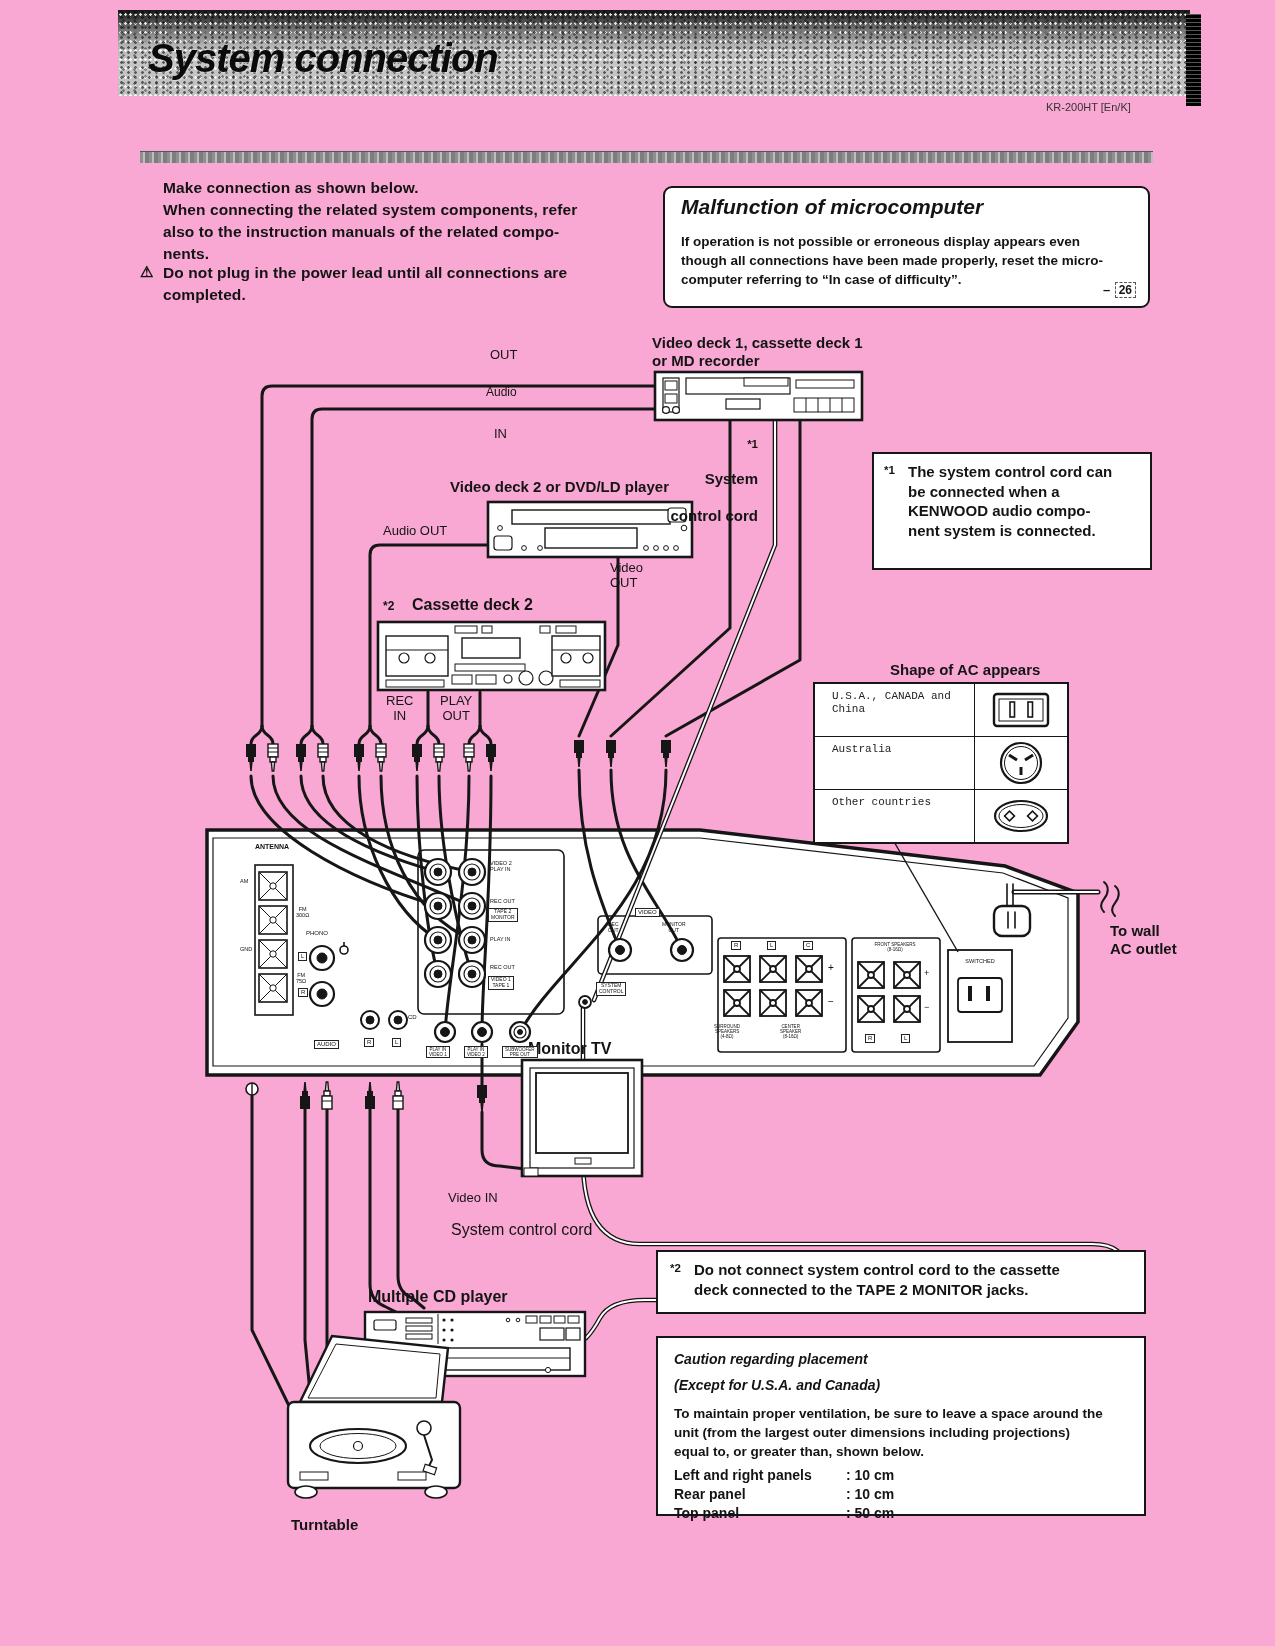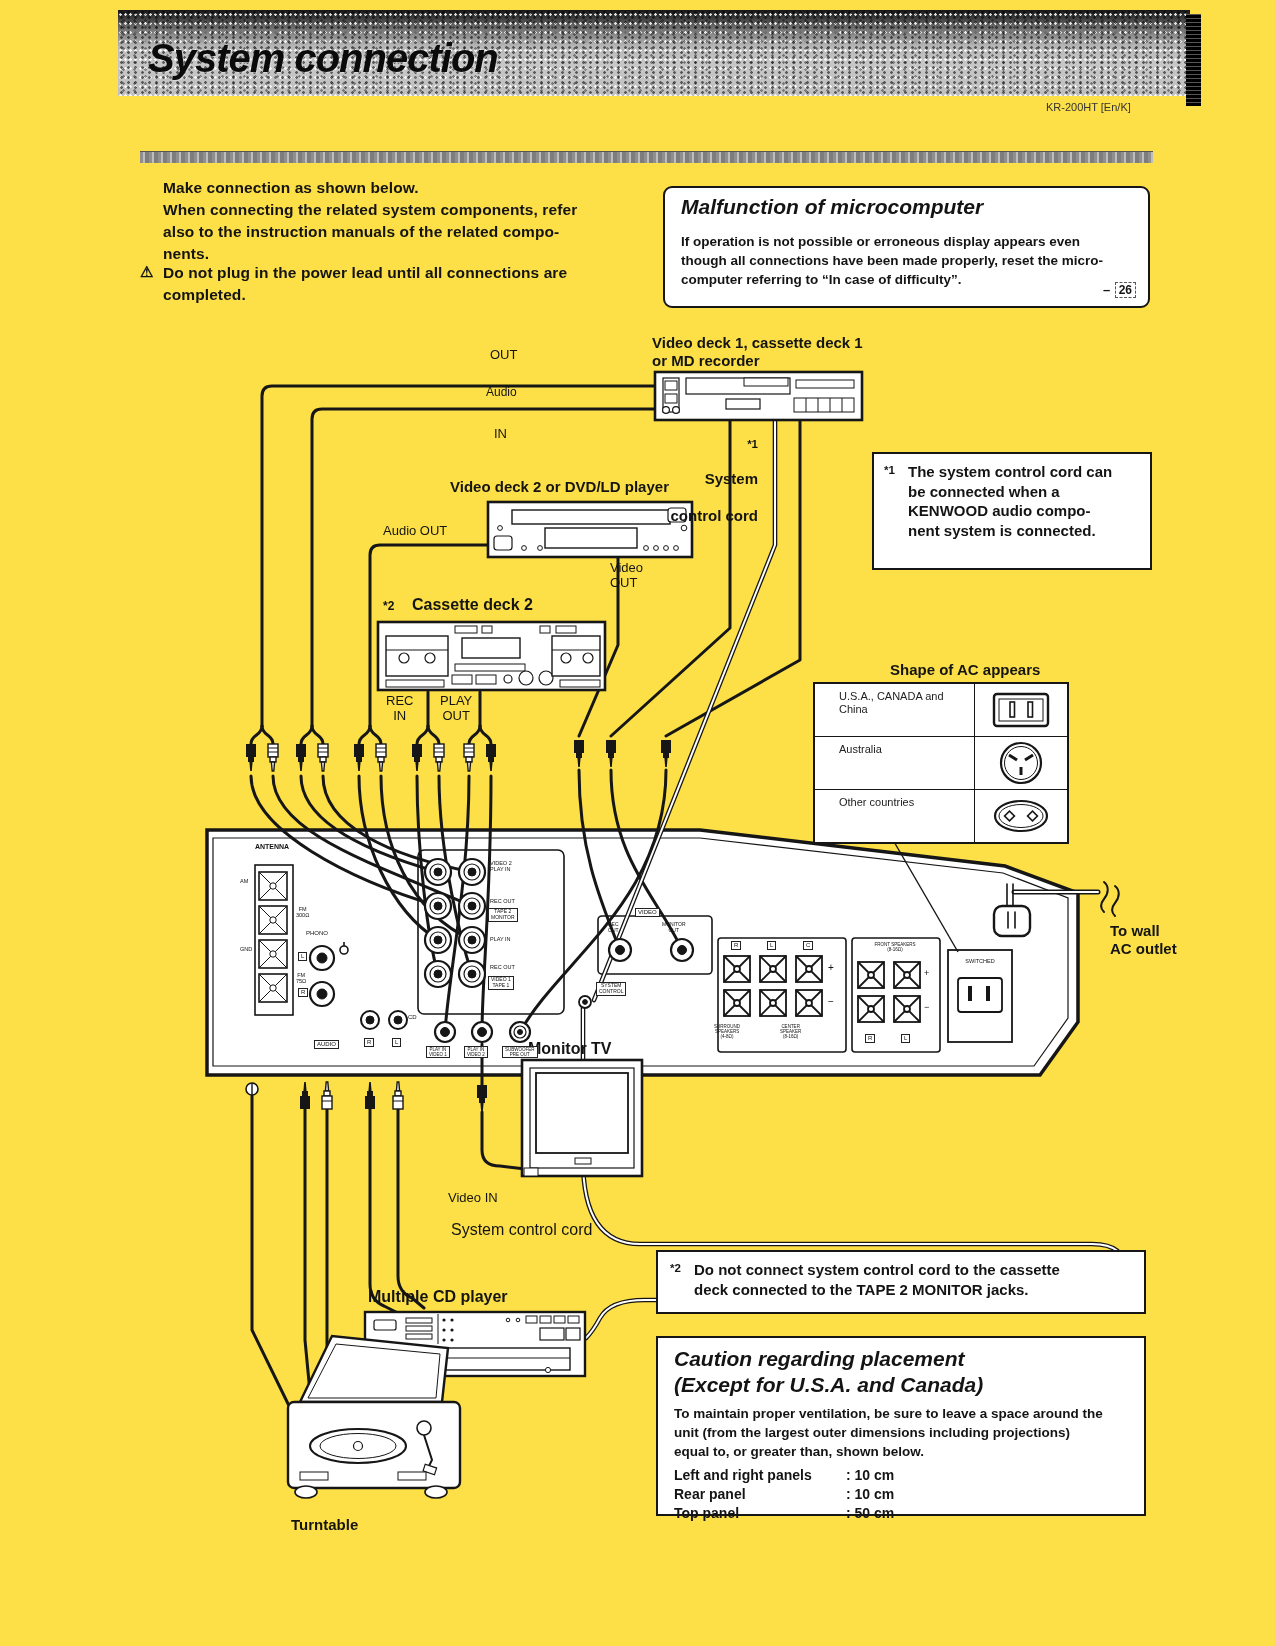--- a/index.html
+++ b/index.html
@@ -1,16 +1,16 @@
 <!DOCTYPE html>
 <html><head>
 <meta charset="utf-8">
 <style>
   html,body{margin:0;padding:0;background:#fff;}
-  .page{position:relative;width:1275px;height:1646px;background:#fde047;overflow:hidden;
+  .page{position:relative;width:1275px;height:1646px;background:#f9a8d4;overflow:hidden;
         font-family:"Liberation Sans",sans-serif;color:#141414;}
   .abs{position:absolute;}
   .lbl{position:absolute;font-family:"Liberation Sans",sans-serif;color:#141414;
        white-space:pre-line;line-height:1.18;}
   .b{font-weight:bold;}
   .tiny{position:absolute;font-family:"Liberation Sans",sans-serif;color:#111;
         font-size:6px;line-height:1.15;white-space:pre-line;text-align:center;}
   .boxed{border:1px solid #222;background:#fff;padding:0 2px;}
   .header-band{position:absolute;left:118px;top:10px;width:1072px;height:86px;
     background-color:#cfcfcf;
@@ -35,23 +35,23 @@
   .roundbox{position:absolute;border:2.5px solid #161616;border-radius:10px;background:#fff;}
   .squarebox{position:absolute;border:2.5px solid #161616;background:#fff;}
   .mal-title{position:absolute;left:16px;top:7px;font-size:21px;font-weight:bold;font-style:italic;}
   .mal-line{font-size:13.5px;font-weight:bold;line-height:19px;}
   .pageref{border:1px dashed #555;padding:0 3px;font-size:12px;font-weight:bold;}
   .note-marker{font-size:11.5px;font-weight:bold;vertical-align:top;}
   .note-line{font-size:15px;font-weight:bold;line-height:19.5px;}
   .ac-table{position:absolute;left:813px;top:682px;width:252px;border:2px solid #161616;background:#fff;}
   .ac-row{display:flex;height:52px;border-top:1.5px solid #161616;}
   .ac-row:first-child{border-top:none;}
-  .ac-cell-label{flex:1;padding:6px 4px 0 24px;font-size:11px;line-height:13px;color:#222;}
+  .ac-cell-label{flex:1;padding:6px 4px 0 17px;font-size:11px;line-height:13px;color:#222;font-family:Liberation Mono, monospace;}
   .ac-cell-icon{width:92px;border-left:1.5px solid #161616;display:flex;align-items:center;justify-content:center;}
-  .caution-title{font-size:21px;font-weight:bold;font-style:italic;line-height:26px;}
+  .caution-title{font-size:14px;font-weight:bold;font-style:italic;line-height:26px;}
   .caution-line{font-size:13.5px;font-weight:bold;line-height:19px;}
   .spec-row{display:flex;font-size:14px;font-weight:bold;line-height:19px;}
   .spec-label{width:172px;}
   svg{position:absolute;left:0;top:0;}
 </style>
 </head>
 <body>
 
 <div class="page">
 

